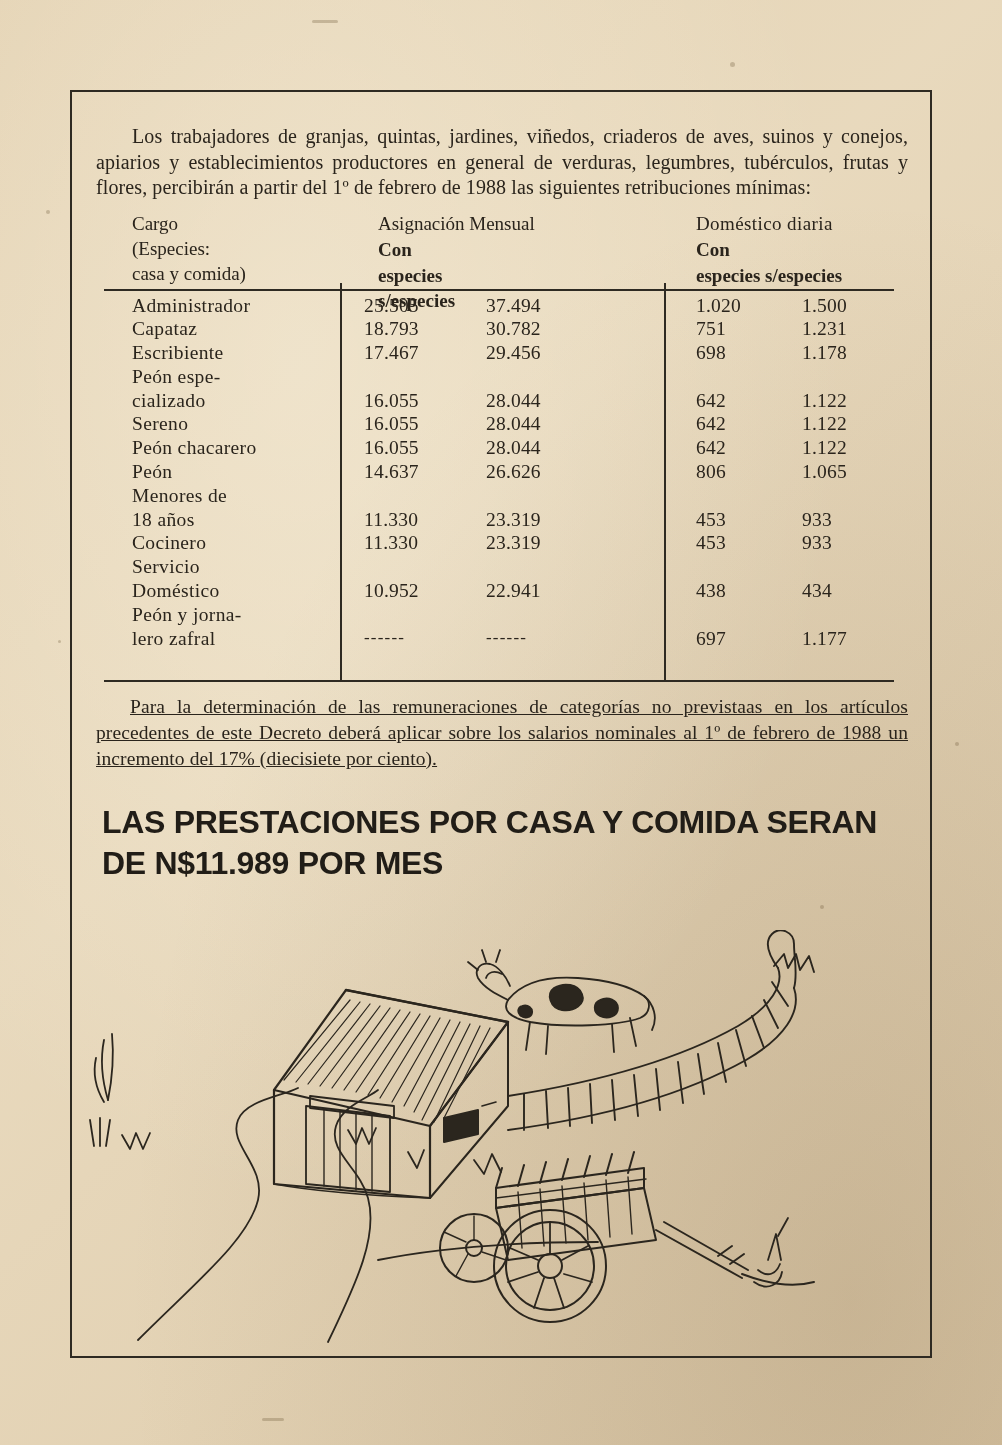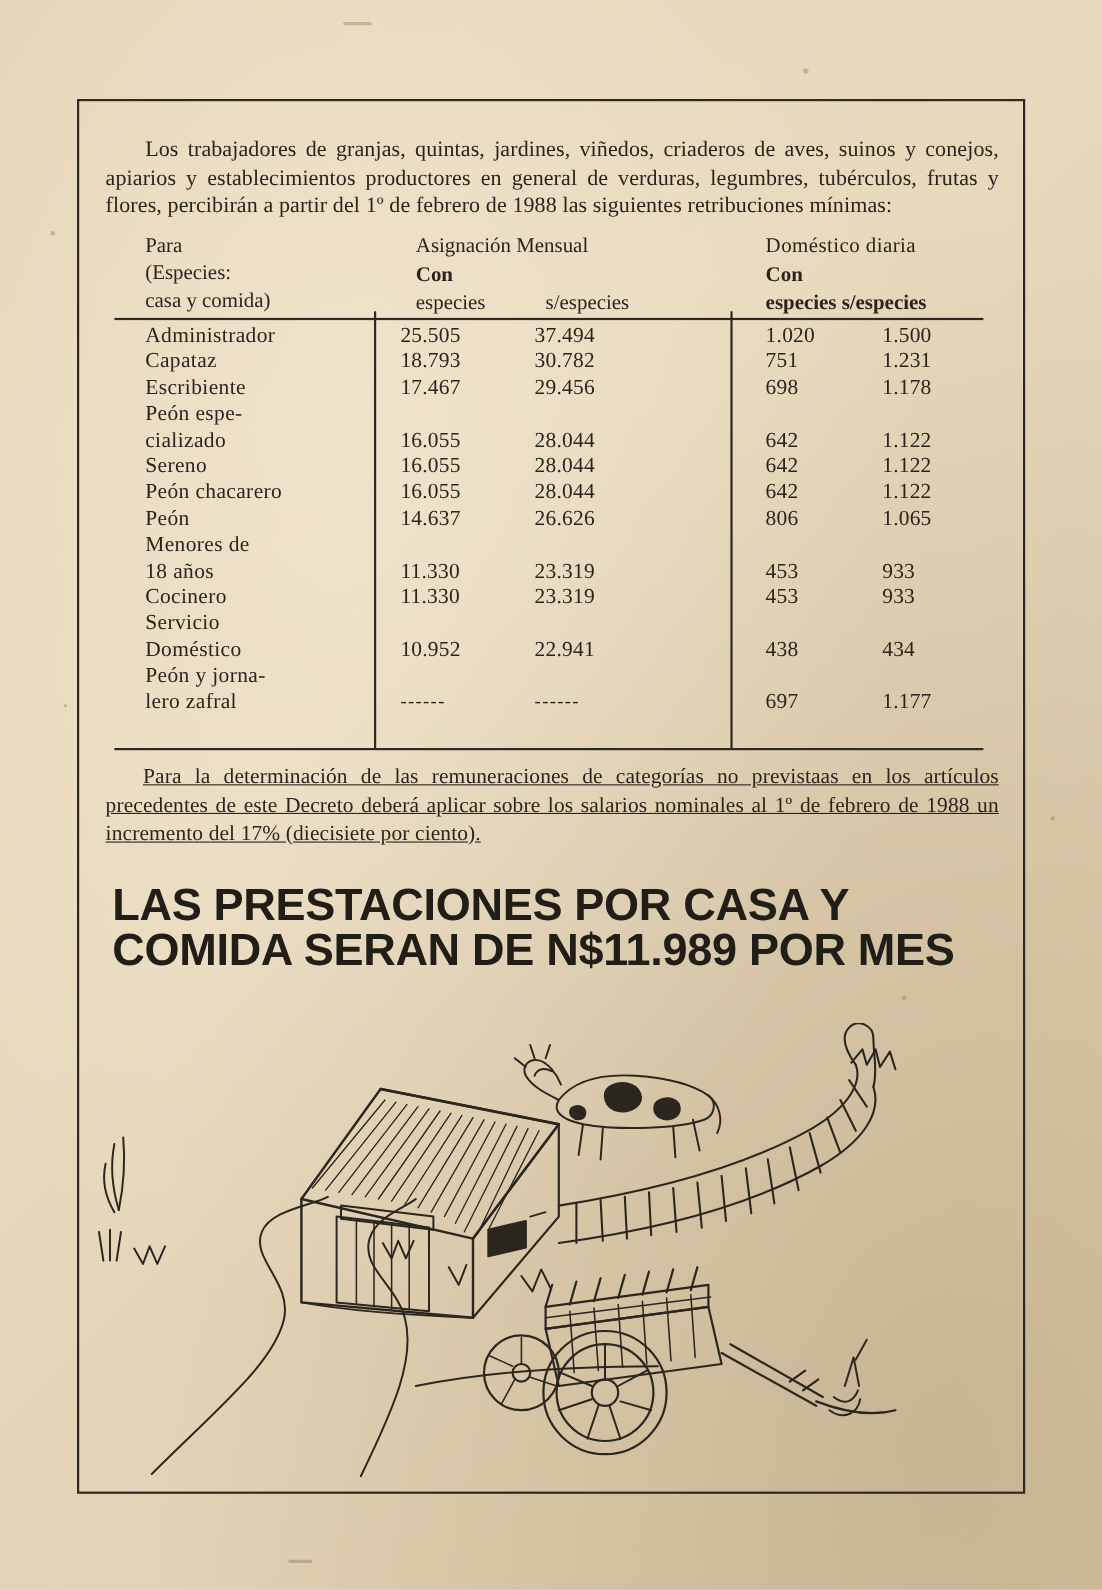--- a/index.html
+++ b/index.html
@@ -82,22 +82,23 @@
   .th-mensual {
     position: absolute;
     left: 282px;
     top: 0;
     width: 260px;
   }
   .th-mensual .grp { white-space: nowrap; }
   .th-mensual .con { font-weight: bold; margin-top: 1px; }
   .th-mensual .sub {
     display: flex;
-    font-weight: normal;
+    font-weight: bold;
     margin-top: 1px;
+    flex-direction: column;
   }
   .th-mensual .sub span:first-child { width: 118px; }
 
   .th-diaria {
     position: absolute;
     left: 600px;
     top: 0;
     width: 215px;
   }
   .th-diaria .grp { white-space: nowrap; letter-spacing: 0.4px; }
@@ -155,21 +156,21 @@
     line-height: 26px;
     text-align: justify;
     letter-spacing: 0.1px;
     text-decoration: underline;
   }
   p.after .indent { display: inline-block; width: 34px; }
 
   h1.headline {
     font-family: "Liberation Sans", sans-serif;
     font-weight: bold;
-    font-size: 41px;
+    font-size: 32px;
     line-height: 41px;
     letter-spacing: -0.3px;
     margin: 30px 0 0 6px;
     color: #211d17;
   }
 
   
   .drawing {
     position: absolute;
     left: 78px;
@@ -195,21 +196,21 @@
 <div class="page-frame"></div>
 
 <div class="content">
 
   <p class="intro"><span class="indent"></span><span>Los trabajadores de granjas, quintas, jardines, viñedos, criaderos de aves, suinos y conejos, apiarios y establecimientos productores en general de verduras, legumbres, tubérculos, frutas y flores, percibirán a partir del 1º de febrero de 1988 las siguientes retribuciones mínimas:</span></p>
 
   <div class="wage-table">
 
     <div class="thead">
       <div class="th-cargo">
-        <div>Para</div>
+        <div>Cargo</div>
         <div>(Especies:</div>
         <div>casa y comida)</div>
       </div>
       <div class="th-mensual">
         <div class="grp">Asignación  Mensual</div>
         <div class="con">Con</div>
         <div class="sub">
           <span>especies</span>
           <span>s/especies</span>
         </div>

